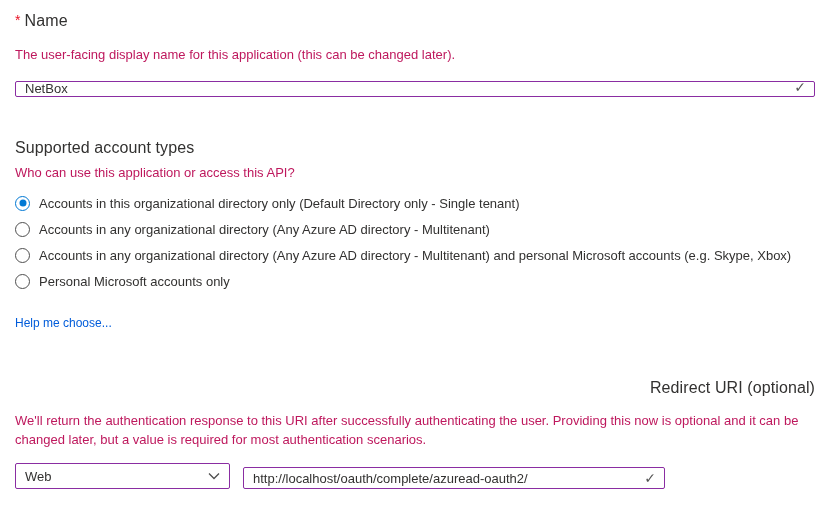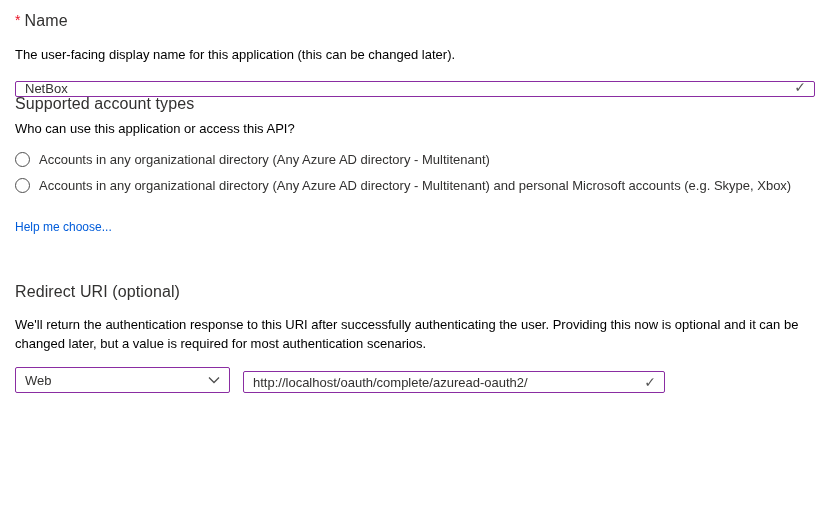--- a/index.html
+++ b/index.html
@@ -13,21 +13,21 @@
   .section-title {
     font-size: 16px;
     font-weight: 400;
     color: #323130;
     letter-spacing: 0.1px;
   }
   .required-star { color: #e81123; margin-right: 4px; font-size: 14px; vertical-align: 1px; }
 
   .helper-text {
     font-size: 13px;
-    color: #000000;
+    color: #be185d;
     line-height: 19px;
   }
 
   
   .name-title { margin-top: 0; }
   .name-desc { margin-top: 15px; }
 
   .input-wrap {
     position: relative;
     margin-top: 15px;
@@ -52,21 +52,21 @@
     right: 9px;
     top: 50%;
     transform: translateY(-50%);
     color: #565656;
     font-size: 14px;
     line-height: 1;
     pointer-events: none;
   }
 
   
-  .acct-title { }
+  .acct-title { margin-top: 44px; }
   .acct-question { margin-top: 6px; }
 
   .radio-group { margin-top: 13px; }
   .radio-row {
     display: flex;
     align-items: center;
     height: 16px;
     margin-bottom: 10px;
     cursor: pointer;
   }
@@ -95,21 +95,21 @@
   .help-link {
     display: inline-block;
     margin-top: 17px;
     font-size: 12px;
     color: #015cda;
     text-decoration: none;
     cursor: pointer;
   }
 
   
-  .redirect-title { margin-top: 48px; }
+  .redirect-title { margin-top: 48px; text-align: right; }
   .redirect-desc { margin-top: 14px; max-width: 806px; }
 
   .redirect-row {
     margin-top: 14px;
     display: flex;
     align-items: flex-end;
   }
   .select-wrap {
     position: relative;
     width: 215px;
@@ -157,27 +157,35 @@
     <input class="txt" type="text" value="NetBox" style="">
     <span class="valid-check">✓</span>
   </div>
 
   
   <div class="section-title acct-title">Supported account types</div>
 
   <div class="helper-text acct-question">Who can use this application or access this API?</div>
 
   <div class="radio-group">
+    <div class="radio-row checked">
+      <span class="radio-circle"></span>
+      <span class="radio-label">Accounts in this organizational directory only (Default Directory only - Single tenant)</span>
+    </div>
     <div class="radio-row">
       <span class="radio-circle"></span>
       <span class="radio-label">Accounts in any organizational directory (Any Azure AD directory - Multitenant)</span>
     </div>
     <div class="radio-row">
       <span class="radio-circle"></span>
       <span class="radio-label">Accounts in any organizational directory (Any Azure AD directory - Multitenant) and personal Microsoft accounts (e.g. Skype, Xbox)</span>
+    </div>
+    <div class="radio-row">
+      <span class="radio-circle"></span>
+      <span class="radio-label">Personal Microsoft accounts only</span>
     </div>
   </div>
 
   <a class="help-link">Help me choose...</a>
 
   
   <div class="section-title redirect-title">Redirect URI (optional)</div>
 
   <div class="helper-text redirect-desc">We'll return the authentication response to this URI after successfully authenticating the user. Providing this now is optional and it can be changed later, but a value is required for most authentication scenarios.</div>
 

